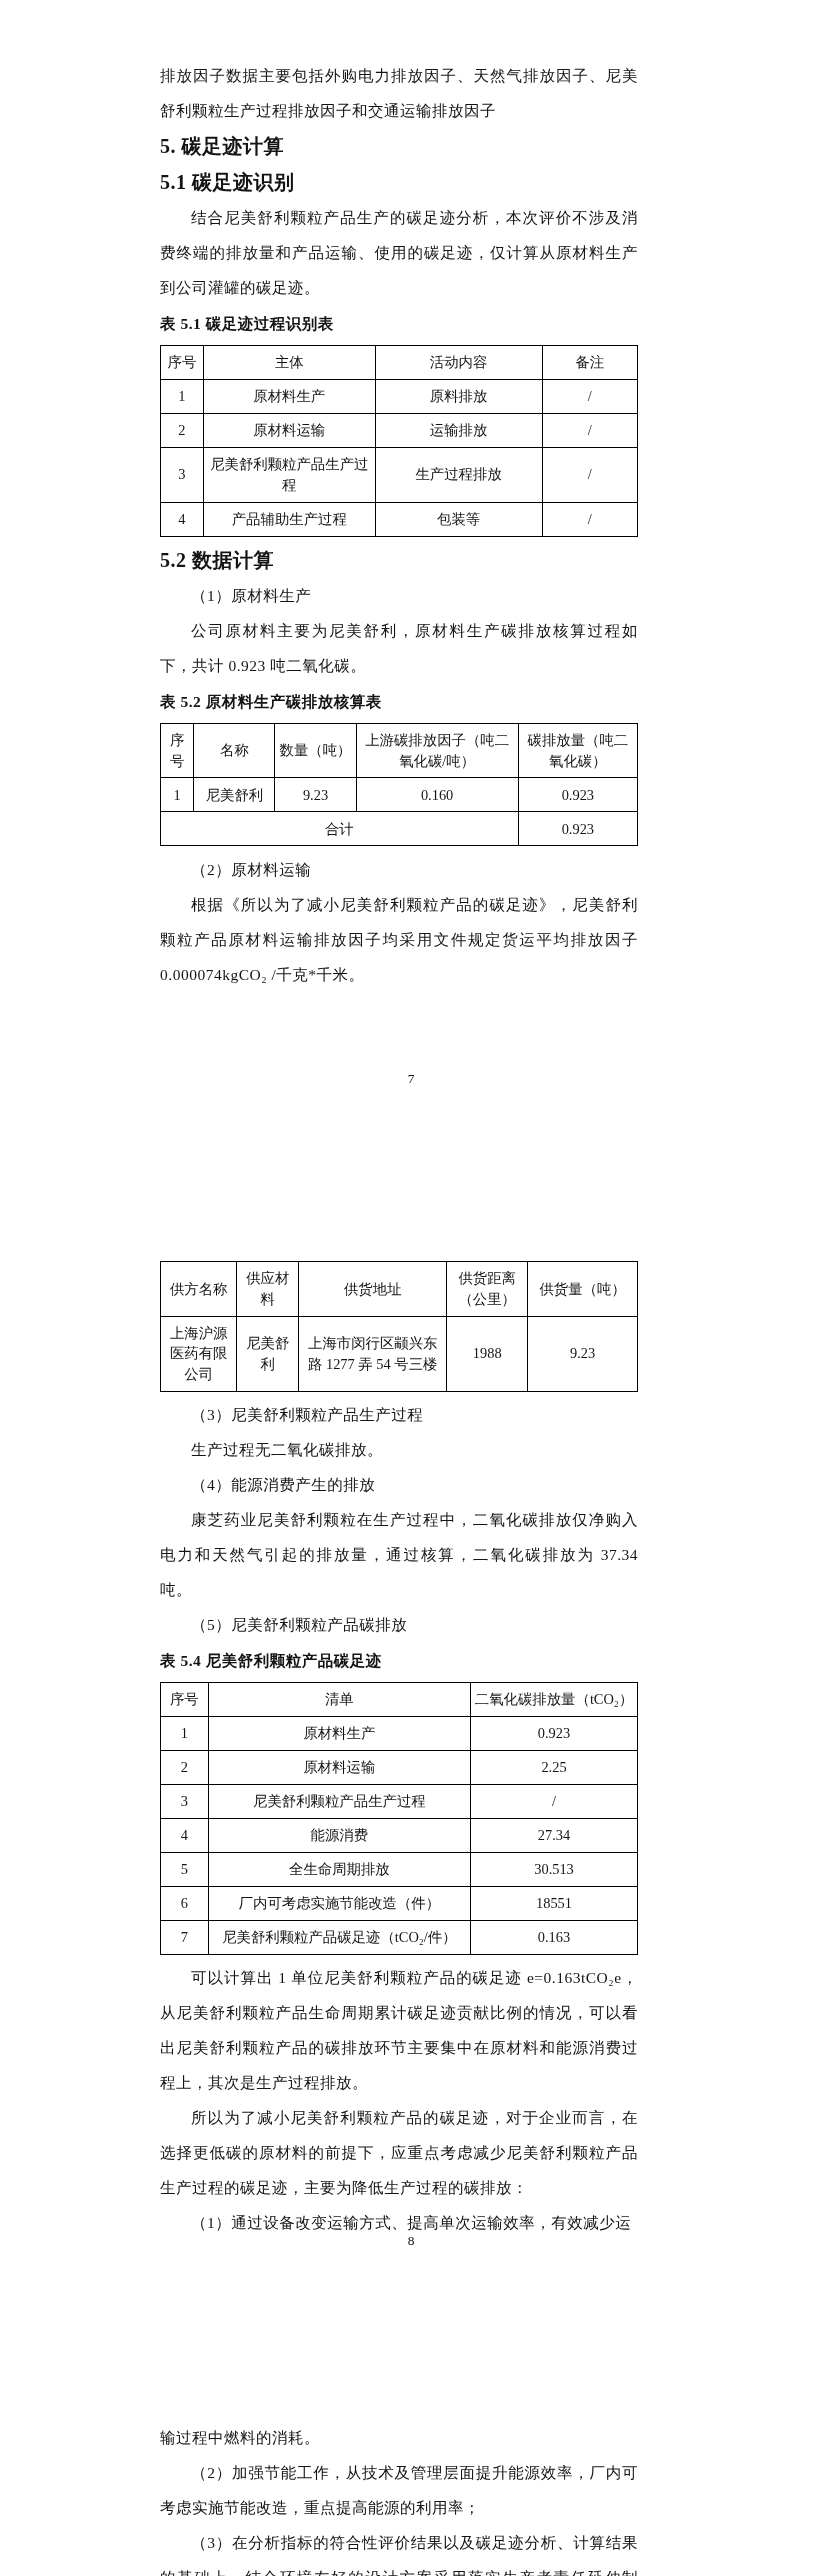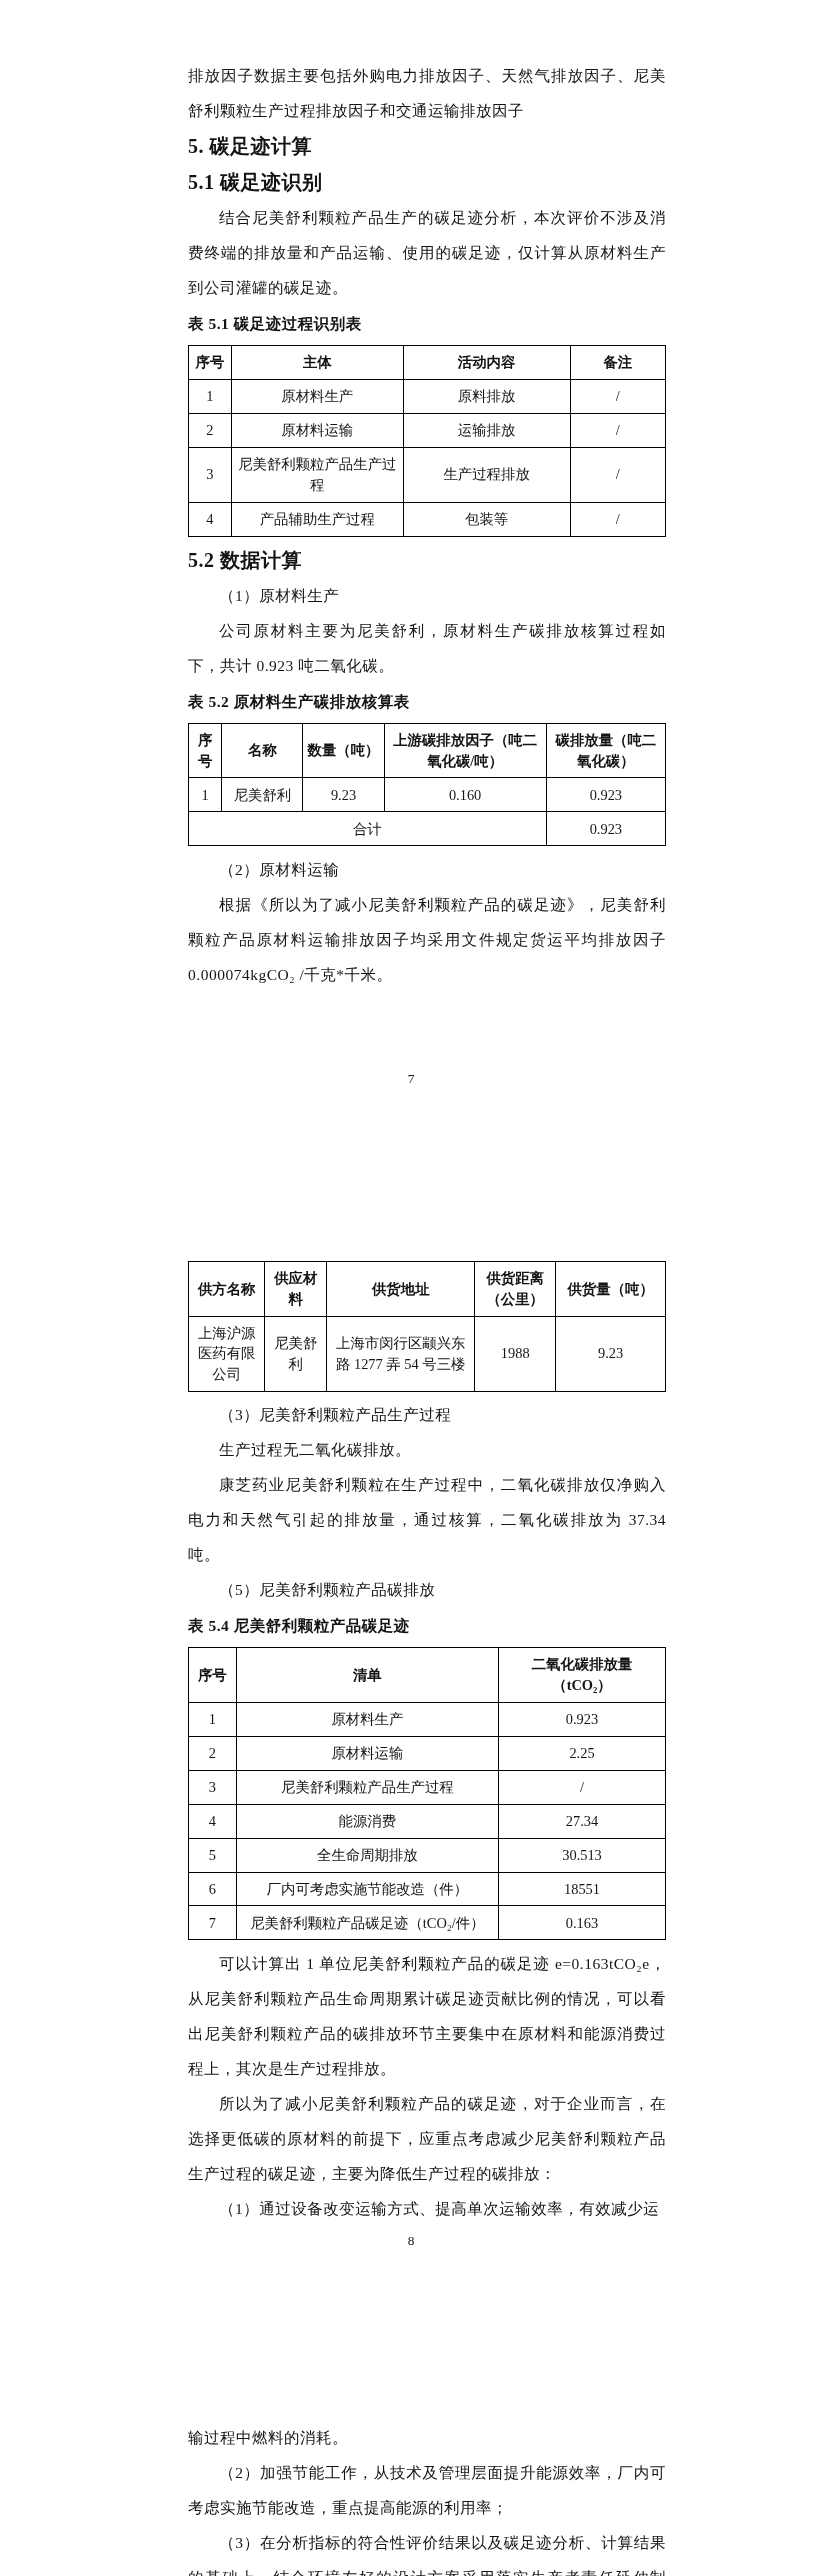--- a/index.html
+++ b/index.html
@@ -4,21 +4,21 @@
 <style>
   html,body { margin:0; padding:0; background:#ffffff; }
   .doc {
     position:relative;
     width:818px; height:3470px;
     background:#ffffff;
     font-family:"Liberation Serif","DejaVu Serif",serif;
     color:#141414;
   }
   .page { position:relative; width:818px; height:1157px; overflow:hidden; }
-  .content { position:absolute; left:188px; top:0; width:478px; }
+  .content { position:absolute; left:160px; top:0; width:478px; }
   .pad-a { padding-top:58px; }
   .pad-b { padding-top:101px; }
   .pad-c { padding-top:106px; }
 
   p.body {
     font-size:15.5px; line-height:35px; margin:0;
     text-align:justify; letter-spacing:0.5px;
   }
   p.indent { text-indent:2em; }
   h2.h {
@@ -33,21 +33,21 @@
     width:100%; border-collapse:collapse; table-layout:fixed;
     margin:3.1px 0 5.2px 0;
   }
   table.tbl th, table.tbl td {
     border:1.5px solid #000;
     font-size:14.4px; line-height:20.6px;
     padding:6.2px 3.1px;
     text-align:center; vertical-align:middle;
     overflow:hidden;
   }
-  table.tbl th { font-weight:bold; }
+  table.tbl th { font-weight:normal; }
   .page-num {
     position:absolute; left:172px; width:478px;
     text-align:center; font-size:13.4px; line-height:15.5px;
   }
   .pn-a { top:1071px; }
   .pn-b { top:1076px; }
 </style>
 </head>
 <body>
 
@@ -172,20 +172,21 @@
             <td>尼美舒利</td>
             <td>上海市闵行区颛兴东路 1277 弄 54 号三楼</td>
             <td>1988</td>
             <td>9.23</td>
           </tr>
         </tbody>
       </table>
 
       <p class="body indent">（3）尼美舒利颗粒产品生产过程</p>
       <p class="body indent">生产过程无二氧化碳排放。</p>
+      <p class="body indent">（4）能源消费产生的排放</p>
       <p class="body indent">康芝药业尼美舒利颗粒在生产过程中，二氧化碳排放仅净购入电力和天然气引起的排放量，通过核算，二氧化碳排放为 37.34 吨。</p>
       <p class="body indent">（5）尼美舒利颗粒产品碳排放</p>
 
       <p class="table-title">表 5.4 尼美舒利颗粒产品碳足迹</p>
       <table class="tbl">
         <colgroup>
             <col style="width:10%">
             <col style="width:55%">
             <col style="width:35%">
           </colgroup>

